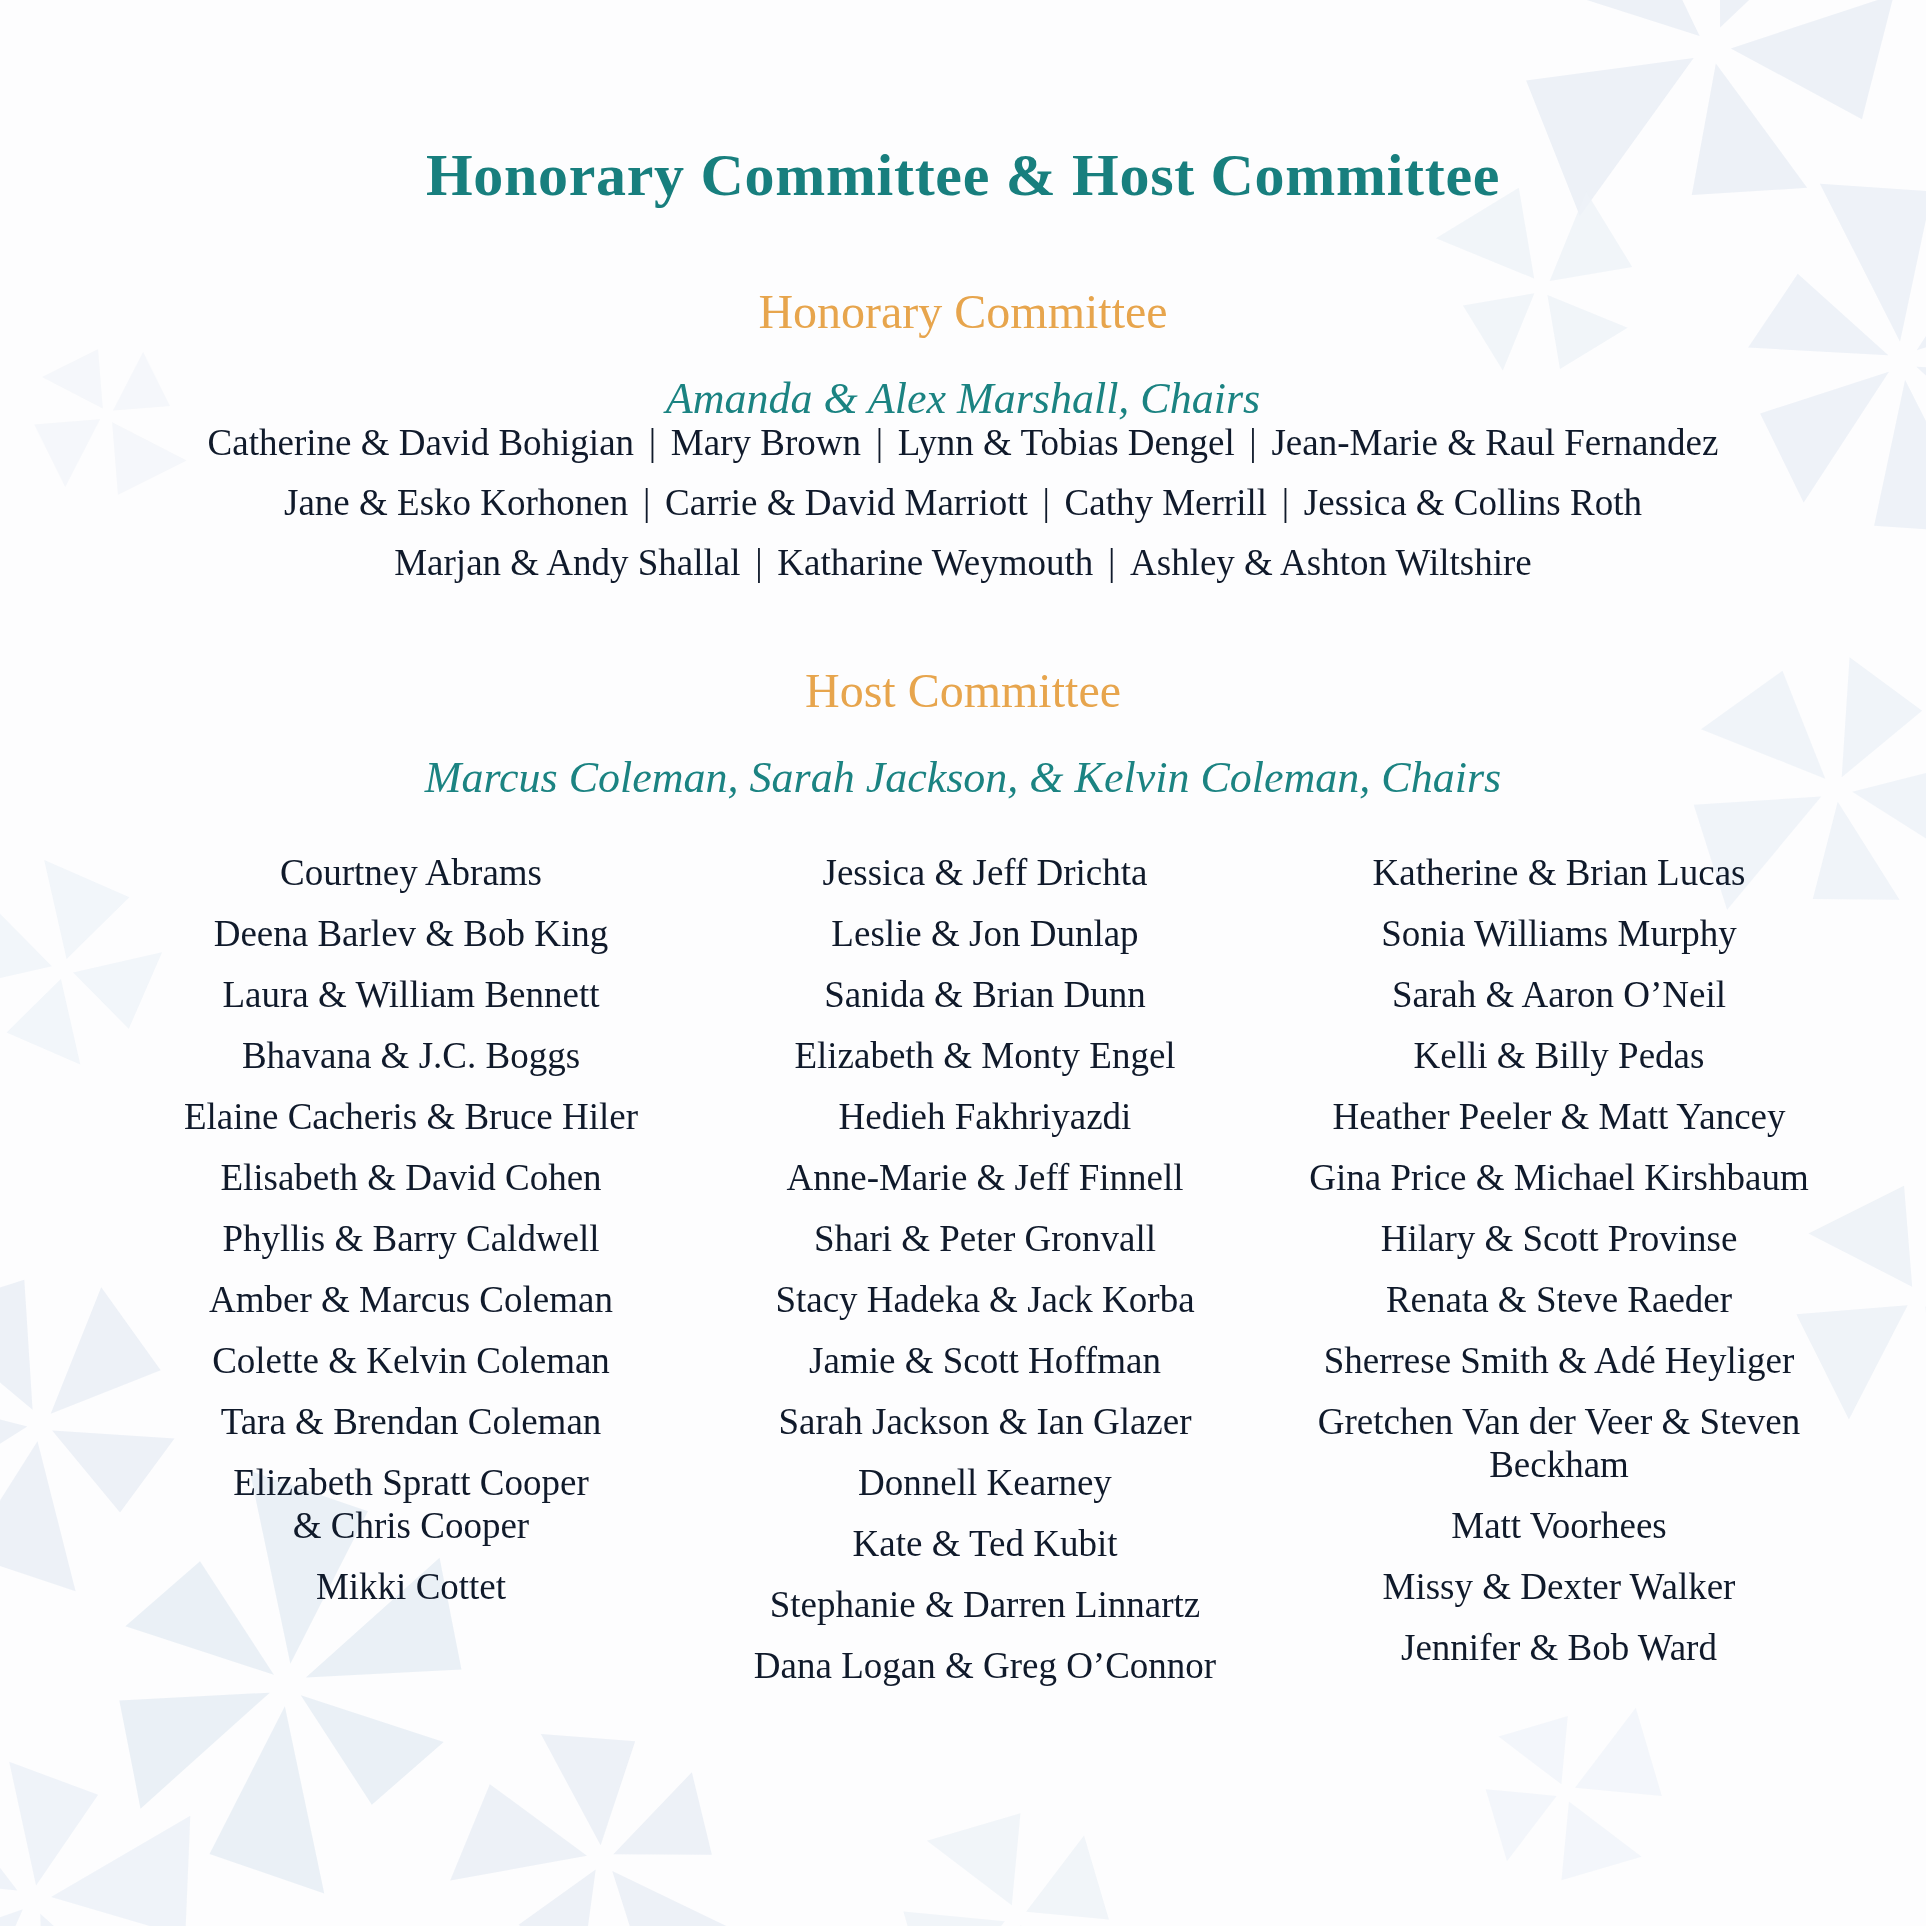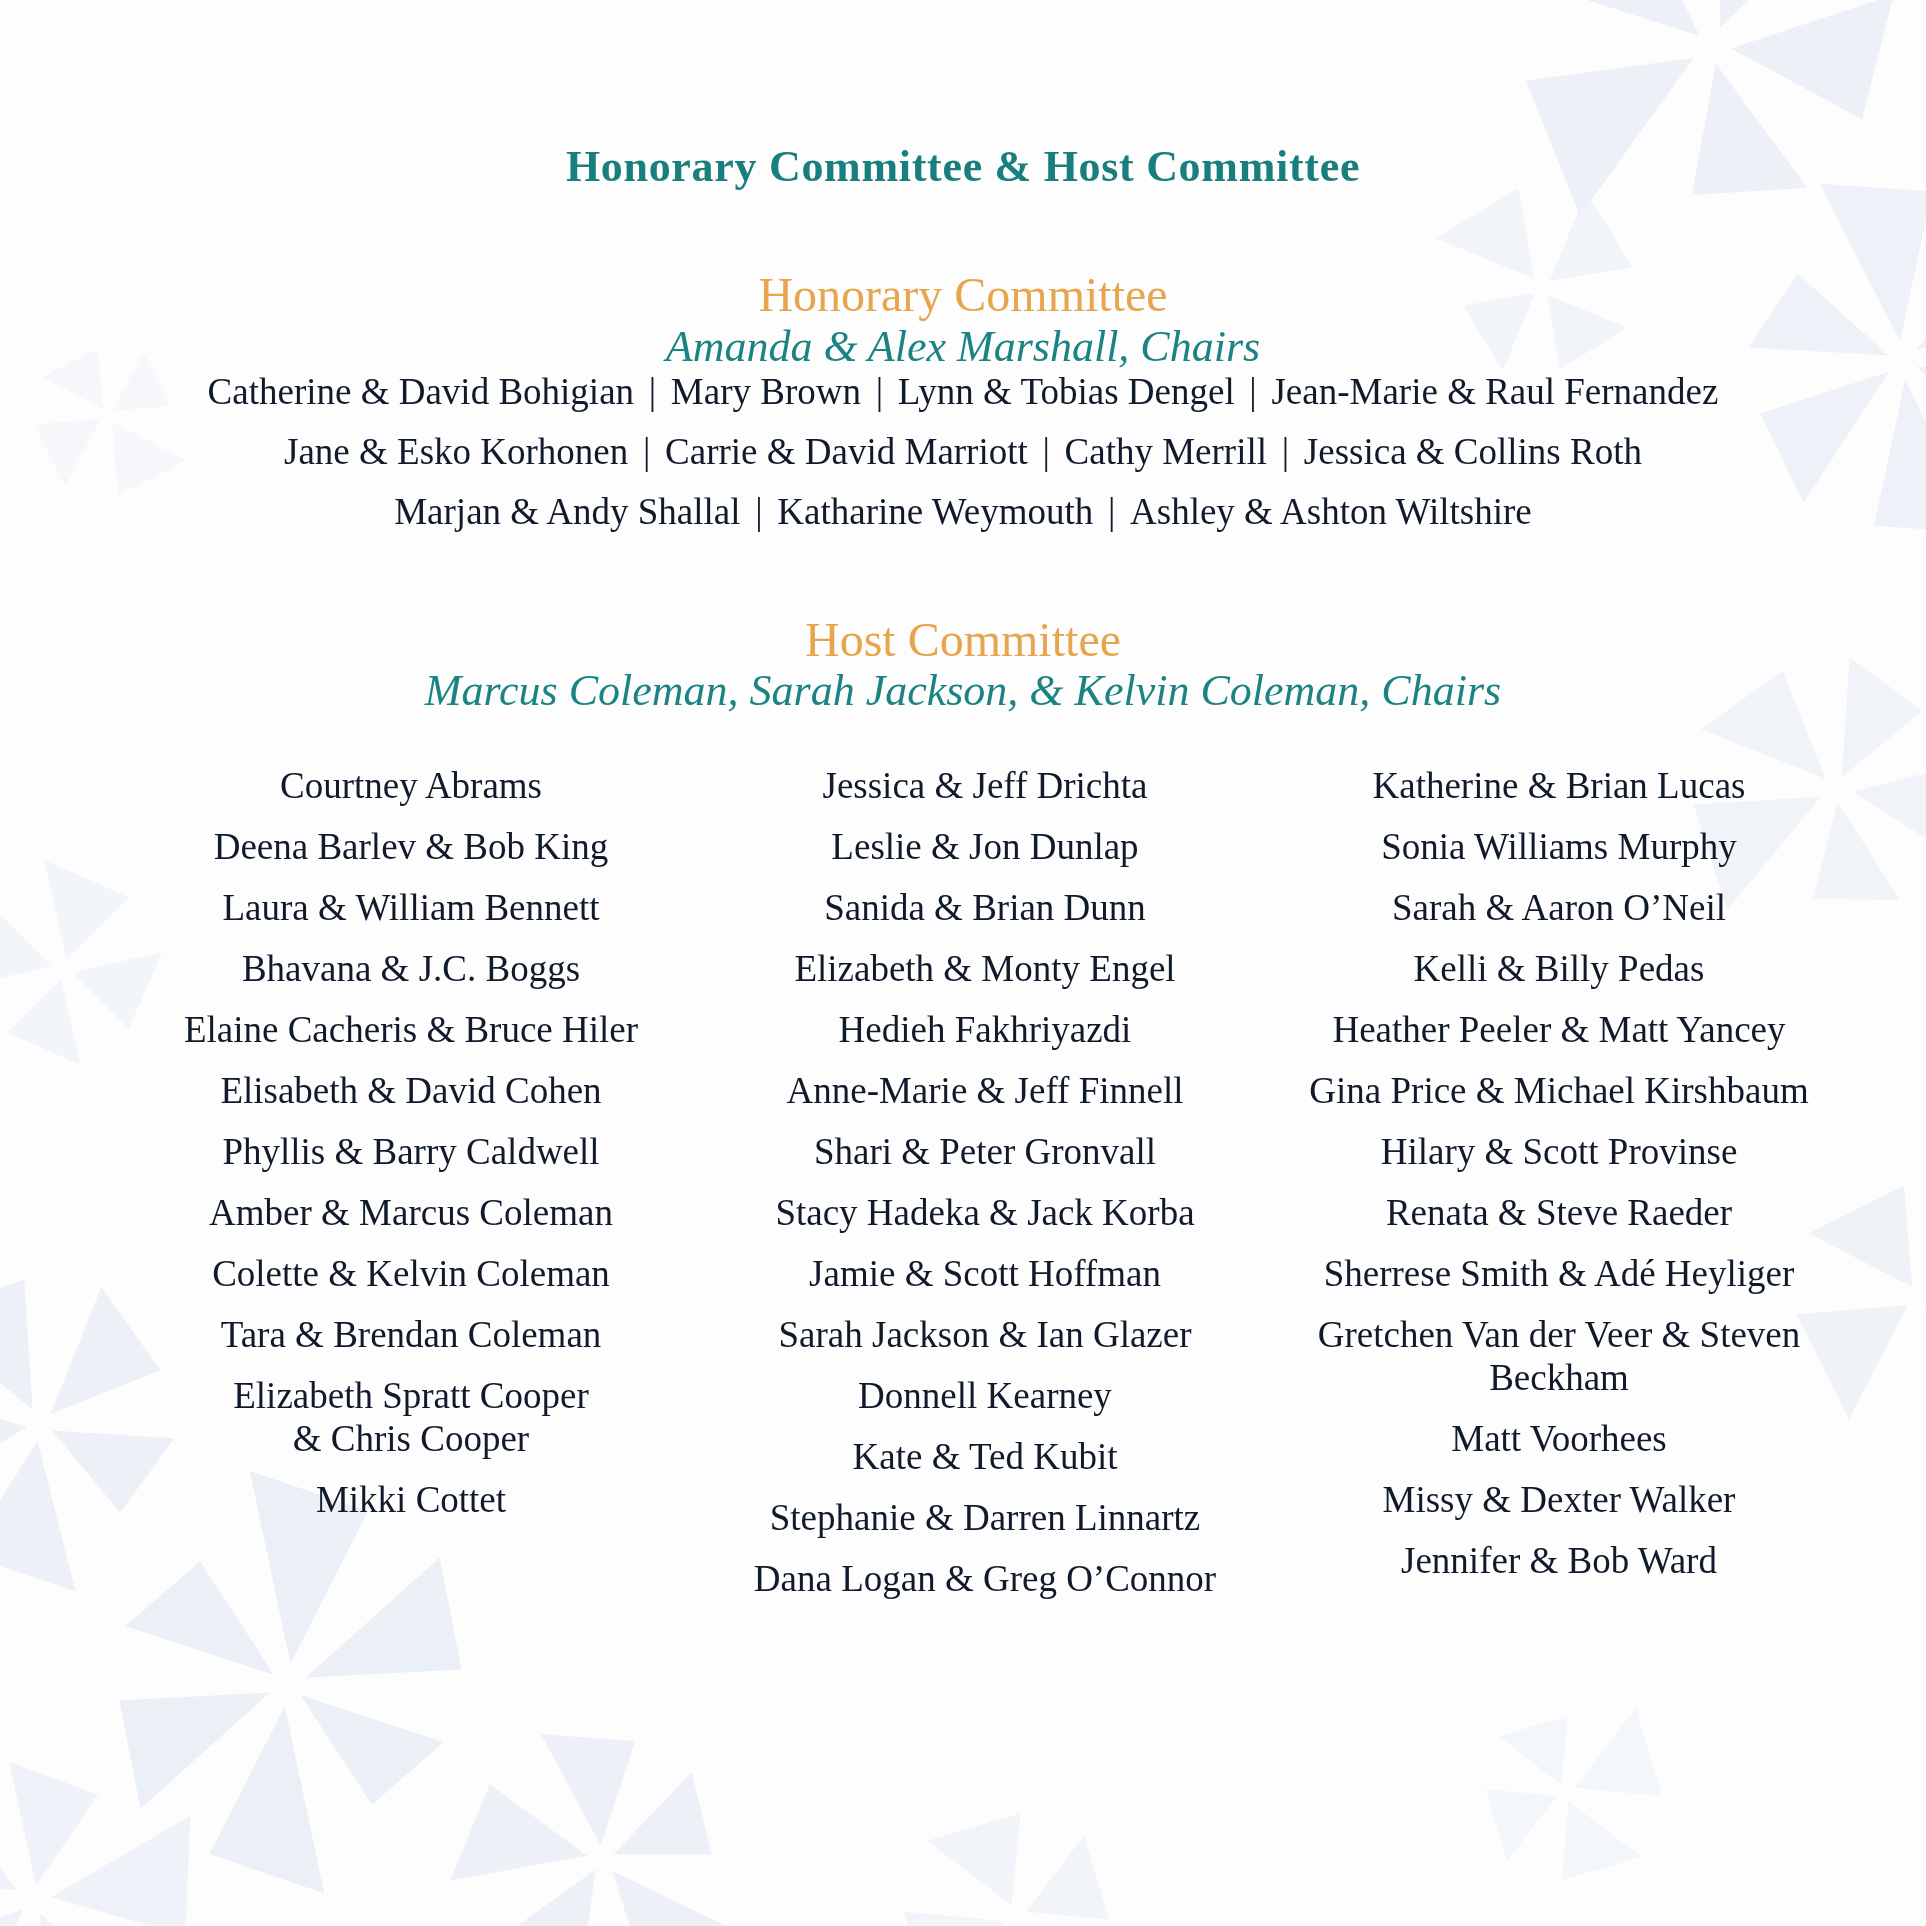--- a/index.html
+++ b/index.html
@@ -17,35 +17,36 @@
     position:relative;
     overflow:hidden;
   }
   #bg{
     position:absolute;inset:0;width:1926px;height:1926px;
     pointer-events:none;
   }
   main{position:relative;z-index:1;text-align:center;}
   h1{
     margin:144px 0 0;
-    font-size:44px;
+    font-size:60px;
     font-weight:700;
     line-height:1.05;
     color:var(--teal);
     letter-spacing:0.7px;
   }
   h2{
     font-size:48px;
     font-weight:400;
     line-height:1.1;
     color:var(--gold);
   }
   .hon h2{margin-top:79px;}
   .host h2{margin-top:84px;}
   .chairs{
+    margin-top:35px;
     font-size:44px;
     font-style:italic;
     line-height:1.15;
     color:var(--chairs-teal);
   }
   .hon-lines{}
   .hon-line{
     font-size:37px;
     line-height:1.0;
     color:var(--ink);

